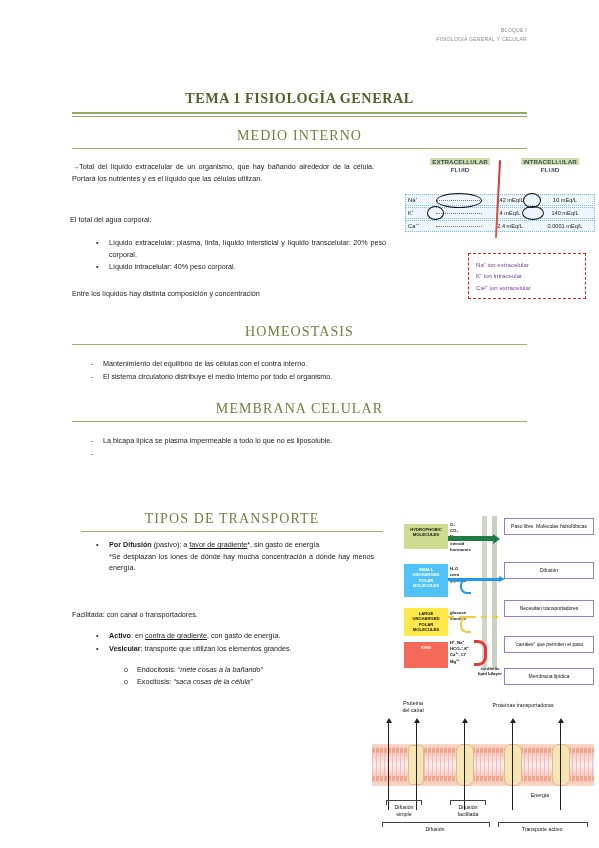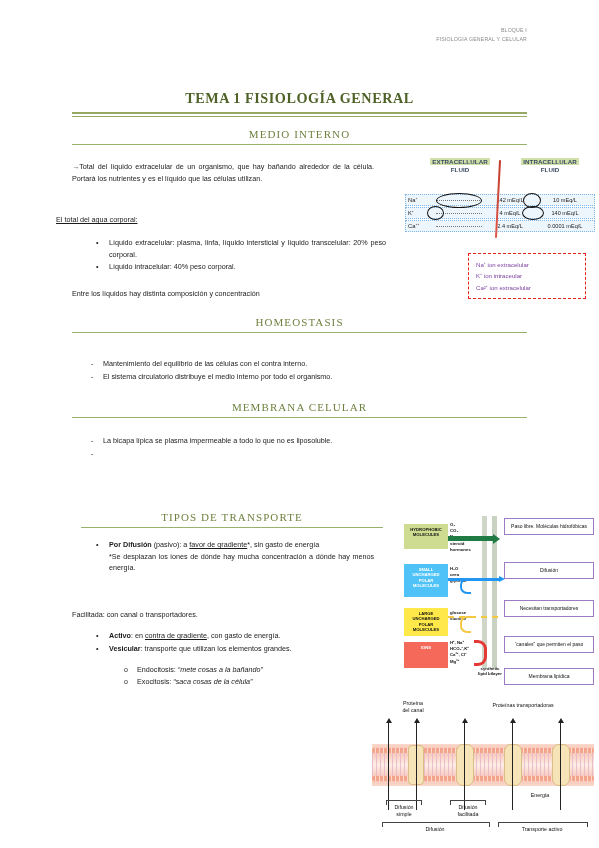--- a/index.html
+++ b/index.html
@@ -55,21 +55,21 @@
     border-bottom: 1px solid #94aa63;
     height: 1.5px;
   }
 
   
   .section-head {
     position: absolute;
   }
   .section-head .sh-text {
     font-family: "Liberation Serif", serif;
-    font-size: 11px;
+    font-size: 14px;
     letter-spacing: 1.1px;
     color: #6f8240;
     text-align: center;
     padding-bottom: 4px;
   }
   .section-head .sh-text.left {
     text-align: center;
   }
   .rule-single {
     border-top: 1.6px solid #9bb06d;
@@ -417,21 +417,21 @@
     <div class="rule-double"></div>
   </div>
 
   <div class="section-head" style="left:72px; top:128px; width:455px;">
     <div class="sh-text">MEDIO INTERNO</div>
     <div class="rule-single"></div>
   </div>
 
   <div class="para justify" style="left:72px; top:161px; width:302px;">→Total del líquido extracelular de un organismo, que hay bañando alrededor de la célula. Portará los nutrientes y es el líquido que las células utilizan.</div>
 
-  <div class="para" style="left:56px; top:214px; width:302px;text-decoration:underline;">El total del agua corporal:</div>
+  <div class="para" style="left:70px; top:214px; width:302px;">El total del agua corporal:</div>
 
   <ul class="bullets" style="position:absolute; left:96px; top:237px; width:290px;">
     <li class="li justify">
       <span class="mk">•</span>
       <span>Líquido extracelular: plasma, linfa, líquido intersticial y líquido transcelular: 20% peso corporal.</span>
     </li>
     <li class="li">
       <span class="mk">•</span>
       <span>Líquido intracelular: 40% peso corporal.</span>
     </li>
@@ -478,21 +478,21 @@
     <div class="circ" style="left:22px; top:48px; width:15px; height:12px;"></div>
     <div class="circ" style="left:117px; top:48px; width:20px; height:12px;"></div>
   </div>
 
   <div class="note-red">
     <div class="line">Na⁺ ion extracelular</div>
     <div class="line">K⁺ ion intraceular</div>
     <div class="line">Ca²⁺ ion extracelular</div>
   </div>
 
-  <div class="section-head" style="left:72px; top:316px; width:455px;">
+  <div class="section-head" style="left:72px; top:324px; width:455px;">
     <div class="sh-text">HOMEOSTASIS</div>
     <div class="rule-single"></div>
   </div>
 
   <ul class="dashes" style="position:absolute; left:90px; top:358px; width:420px;">
     <li class="li dash">
       <span class="mk">-</span>
       <span>Mantenimiento del equilibrio de las células con el contra interno.</span>
     </li>
     <li class="li dash">

